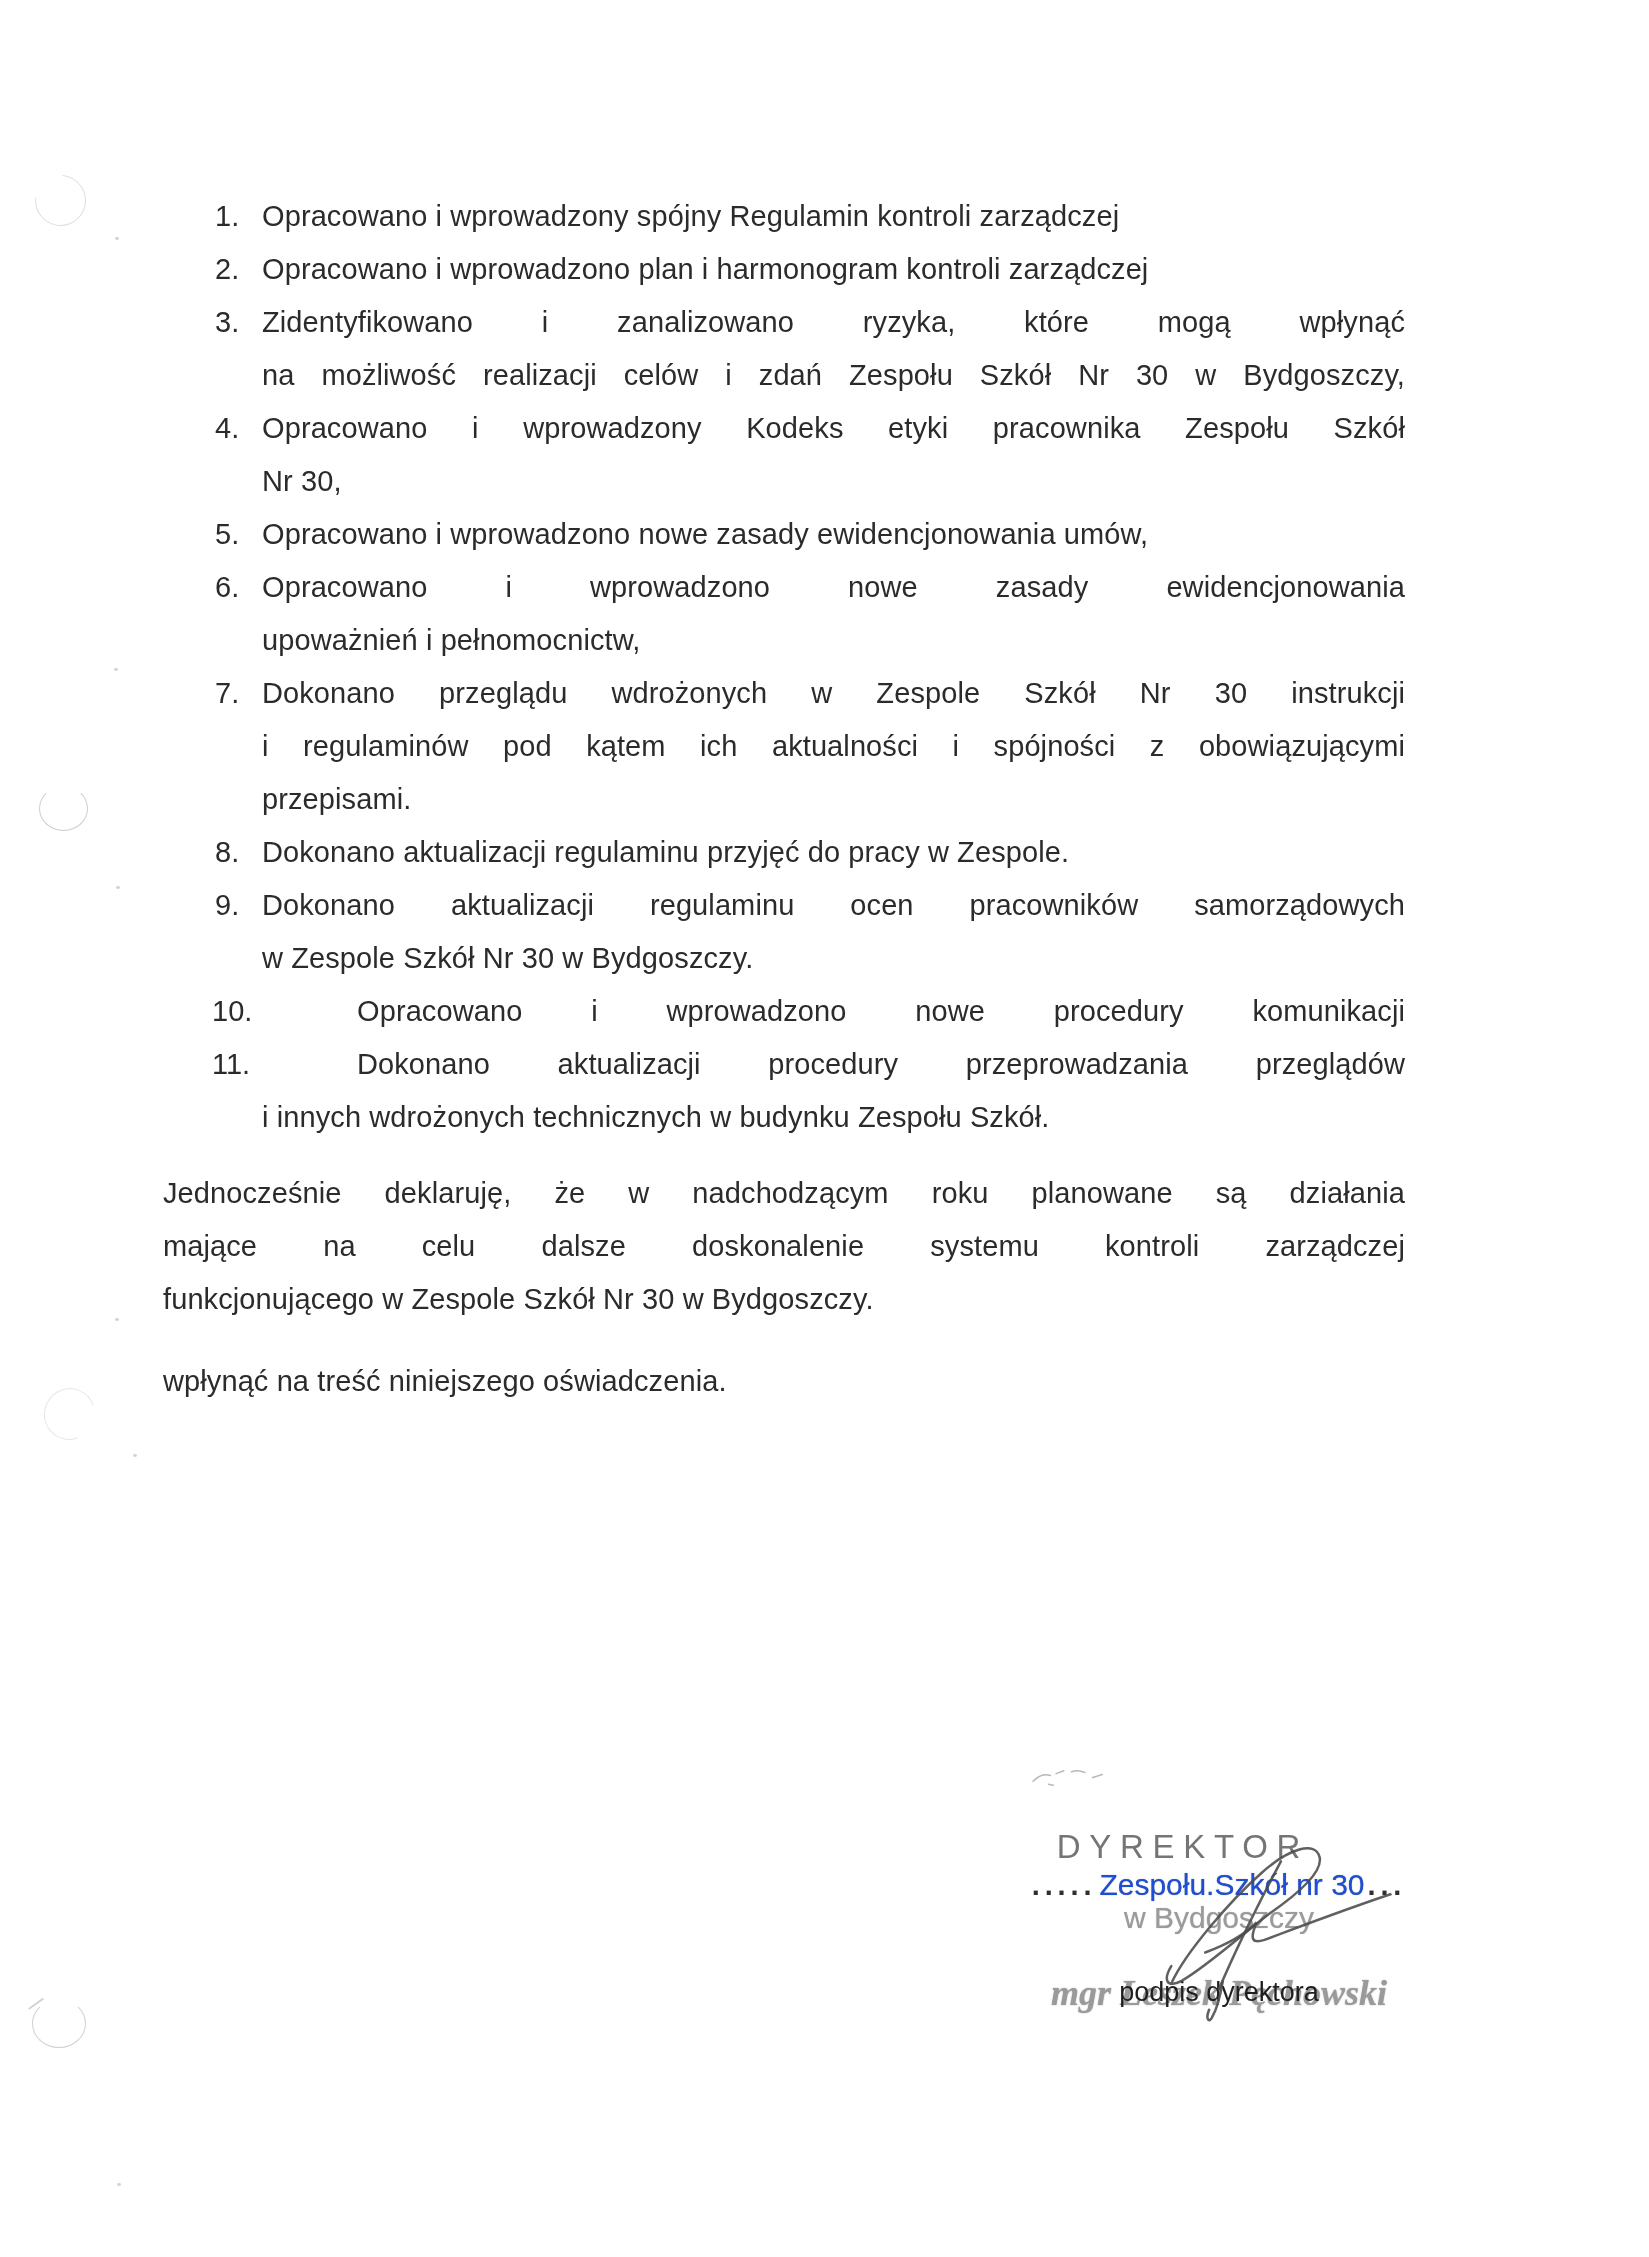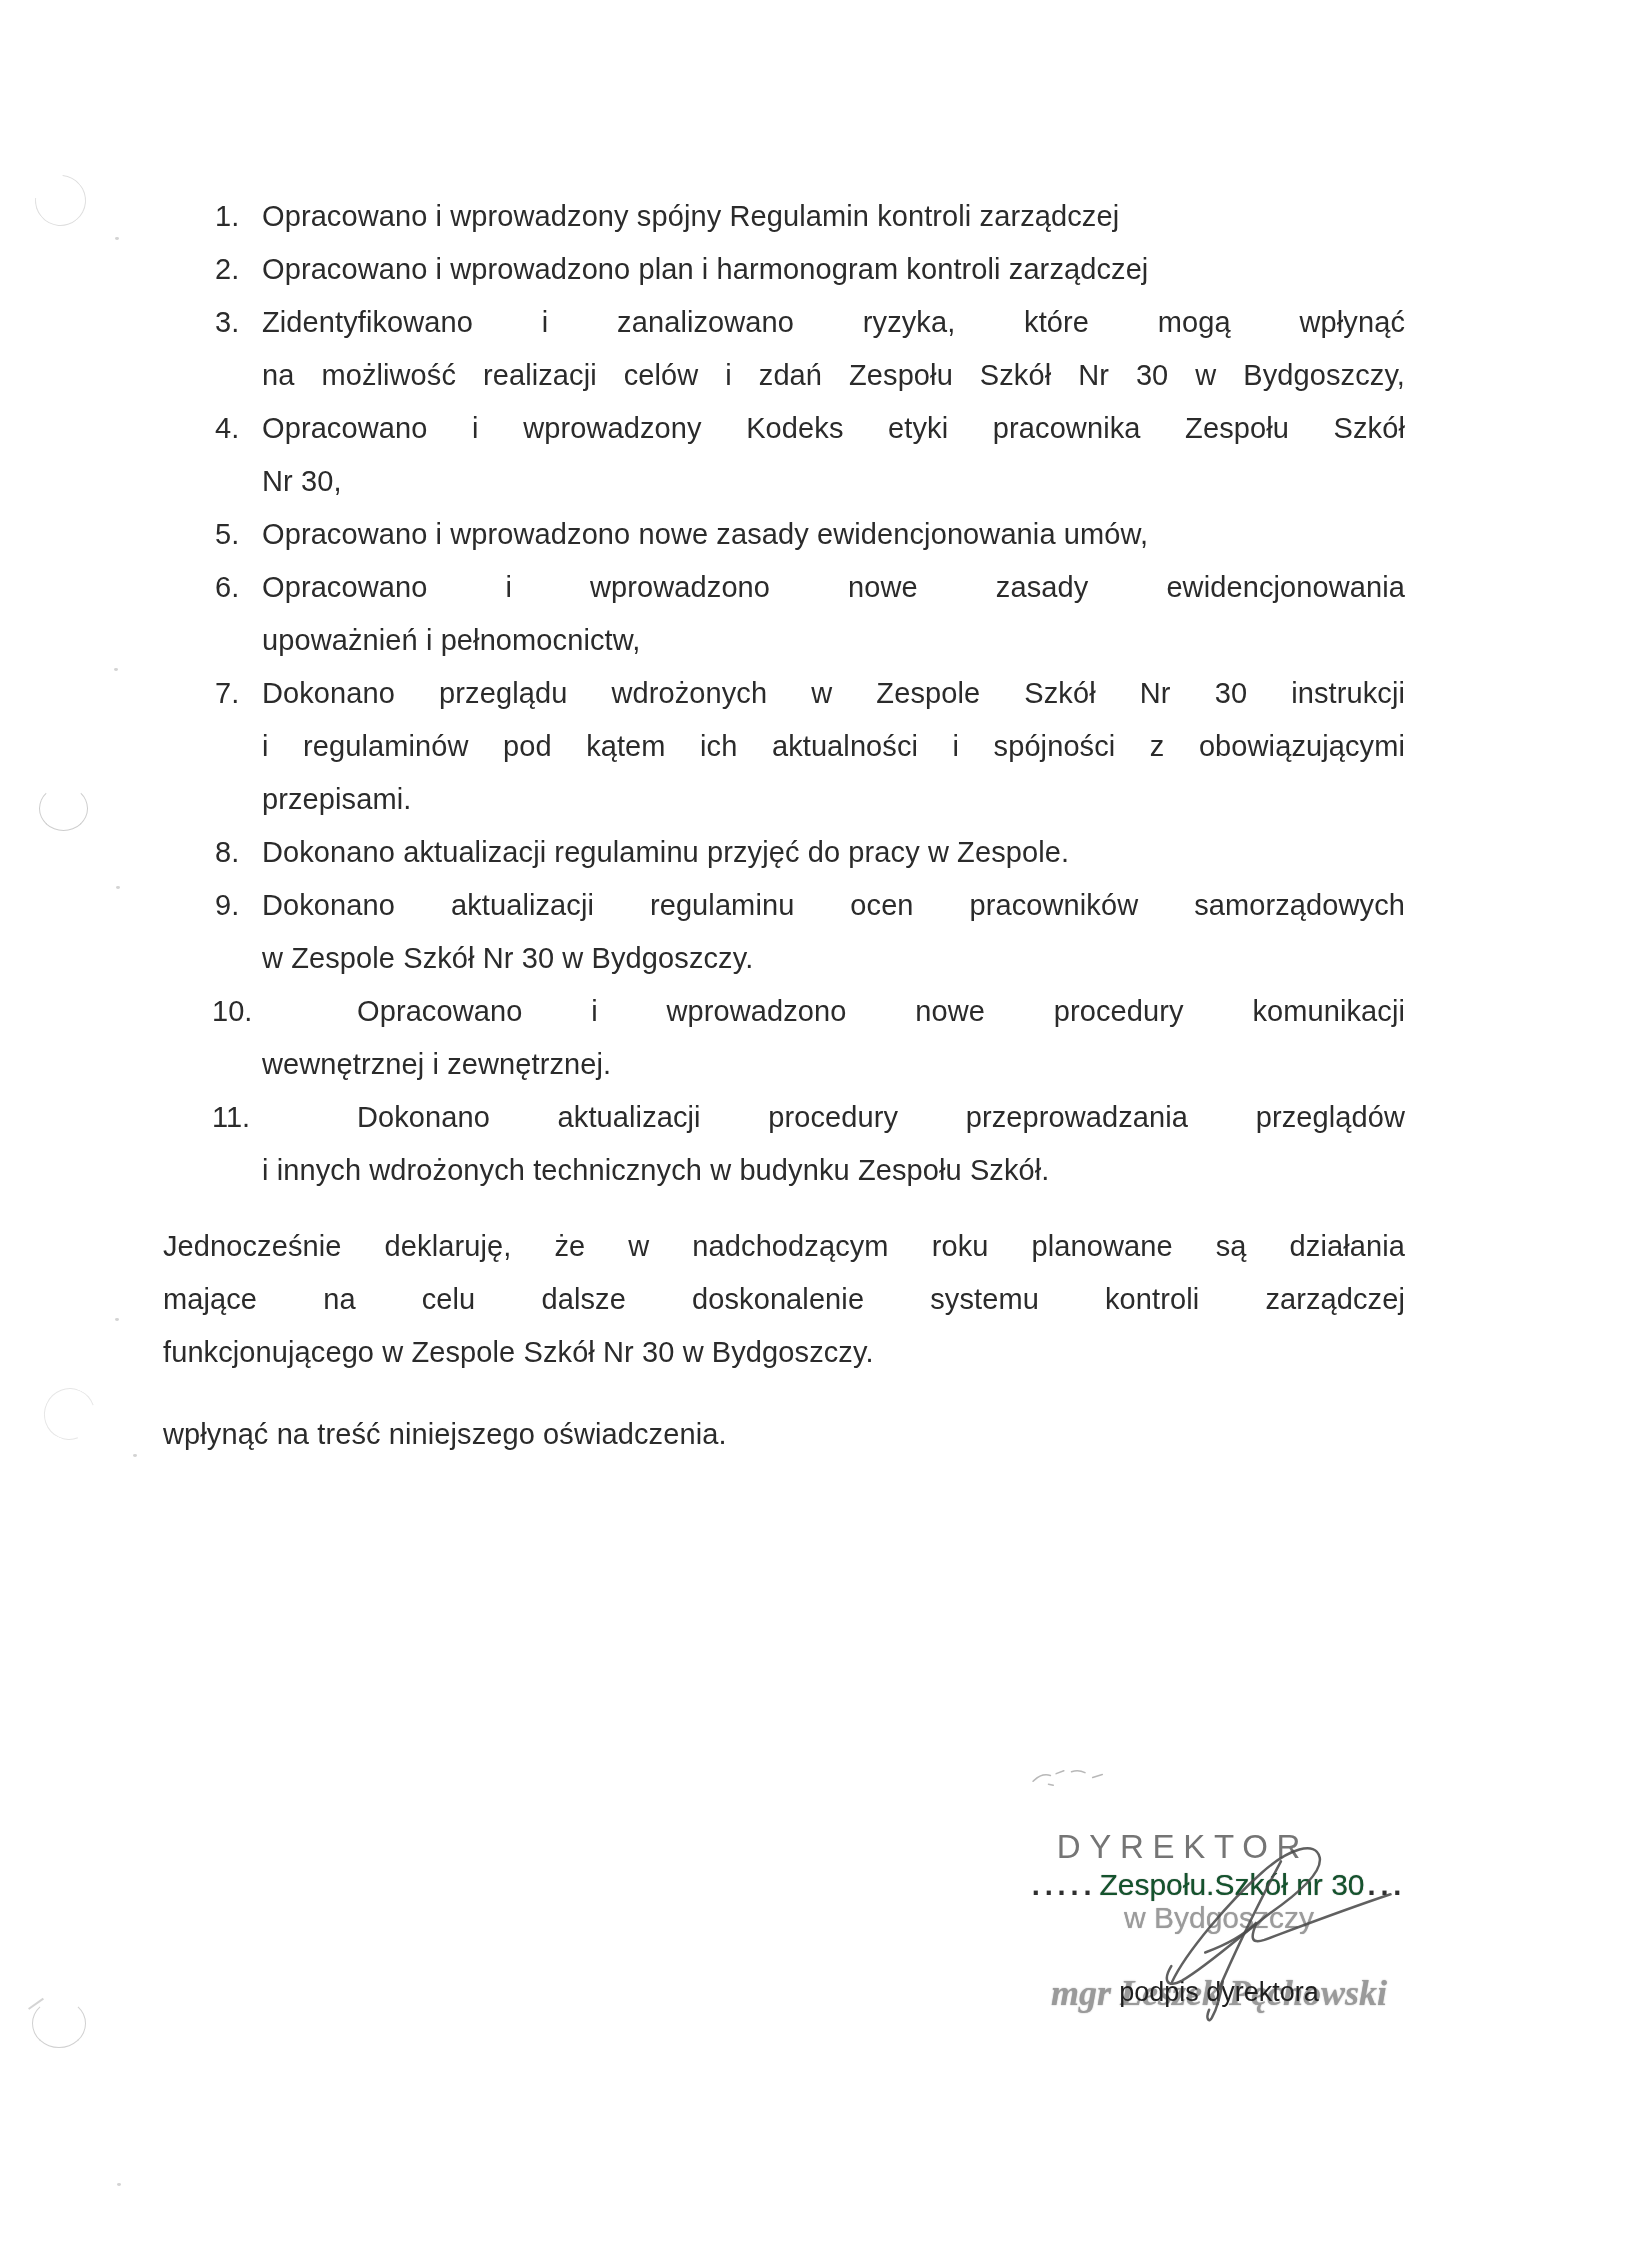--- a/index.html
+++ b/index.html
@@ -41,21 +41,21 @@
     font-size:33px; letter-spacing:8.7px; padding-left:8.7px;
     color:#757575;
   }
   .dotline {
     margin-top:1.9px; height:33px;
     display:flex; justify-content:center; align-items:baseline;
     white-space:nowrap;
   }
   .dots { font-size:29px; letter-spacing:4.9px; color:#2f2f2f; font-weight:bold; }
   .stamp-school {
-    font-size:30px; color:#14532d; margin:0 2.9px;
+    font-size:30px; color:#1d4ed8; margin:0 2.9px;
     text-shadow:0 0 1px #777;
   }
   .stamp-city {
     text-align:center; font-size:30px; color:#9b9b9b;
     text-shadow:0 0 1px #aaa; height:33px; line-height:33px;
   }
   .namewrap { position:relative; margin-top:29px; height:68px; }
   .stamp-name {
     position:absolute; left:50%; top:9px; transform:translateX(-50%);
     font-family:"Liberation Serif", serif; font-style:italic; font-weight:700;
@@ -157,21 +157,20 @@
 
       <div class="li">
         <span class="num">9.</span>
         <div class="ln jl">Dokonano aktualizacji regulaminu ocen pracowników samorządowych</div>
         <div class="ln">w Zespole Szkół Nr 30 w Bydgoszczy.</div>
       </div>
 
       <div class="li w">
         <span class="num">10.</span>
         <div class="ln jl tab">Opracowano i&nbsp;wprowadzono nowe procedury komunikacji</div>
-        <div class="ln">wewnętrznej i zewnętrznej.</div>
       </div>
 
       <div class="li w">
         <span class="num">11.</span>
         <div class="ln jl tab">Dokonano aktualizacji procedury przeprowadzania przeglądów</div>
         <div class="ln">i innych wdrożonych technicznych w budynku Zespołu Szkół.</div>
       </div>
 
     </div>
 

